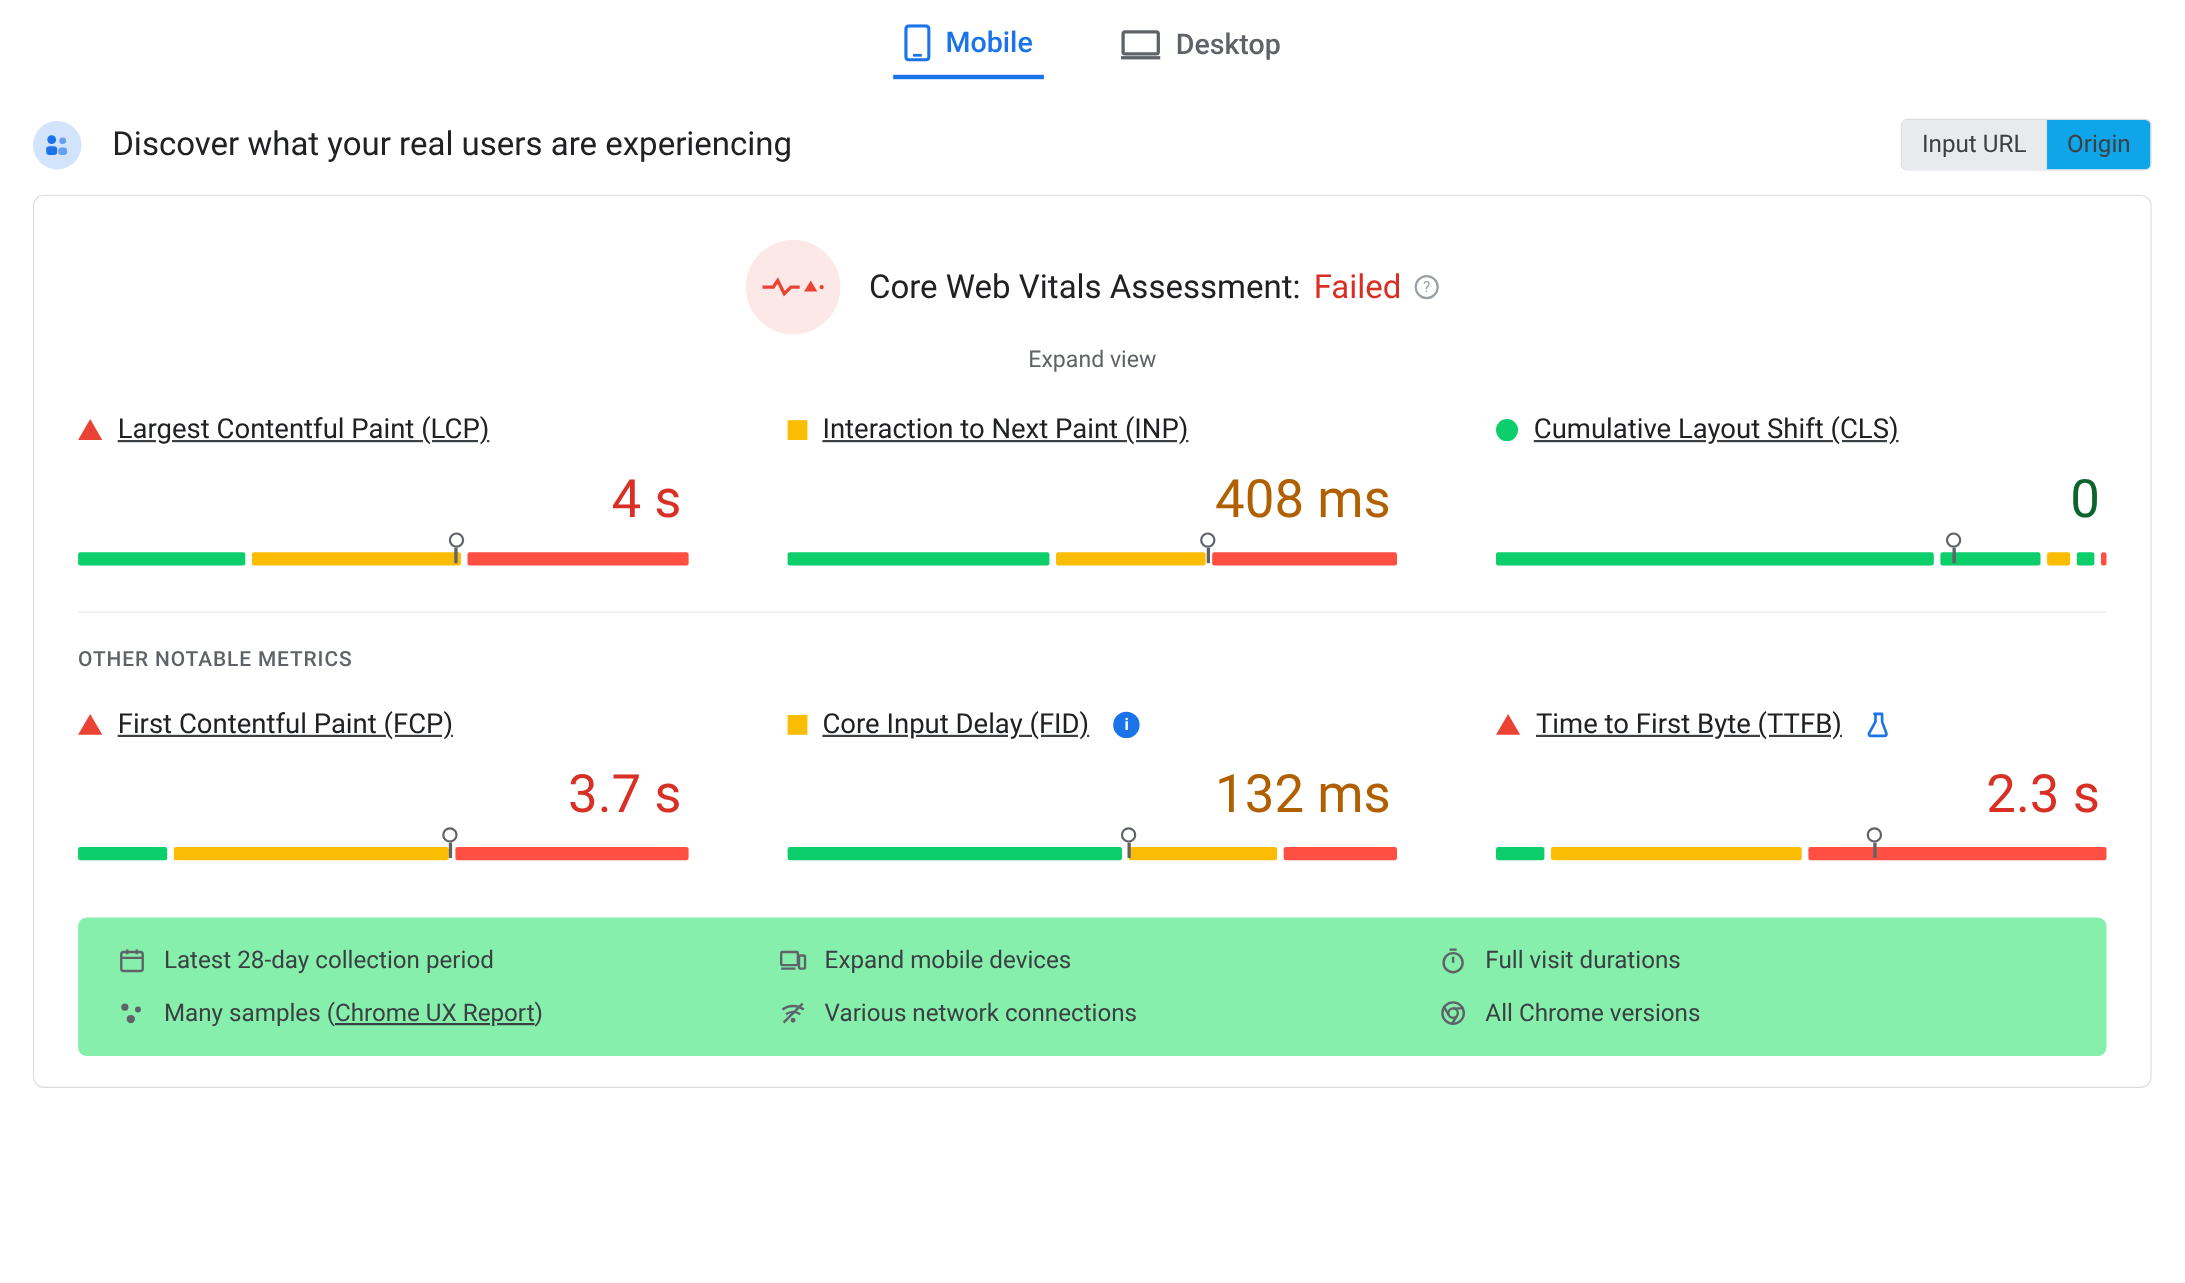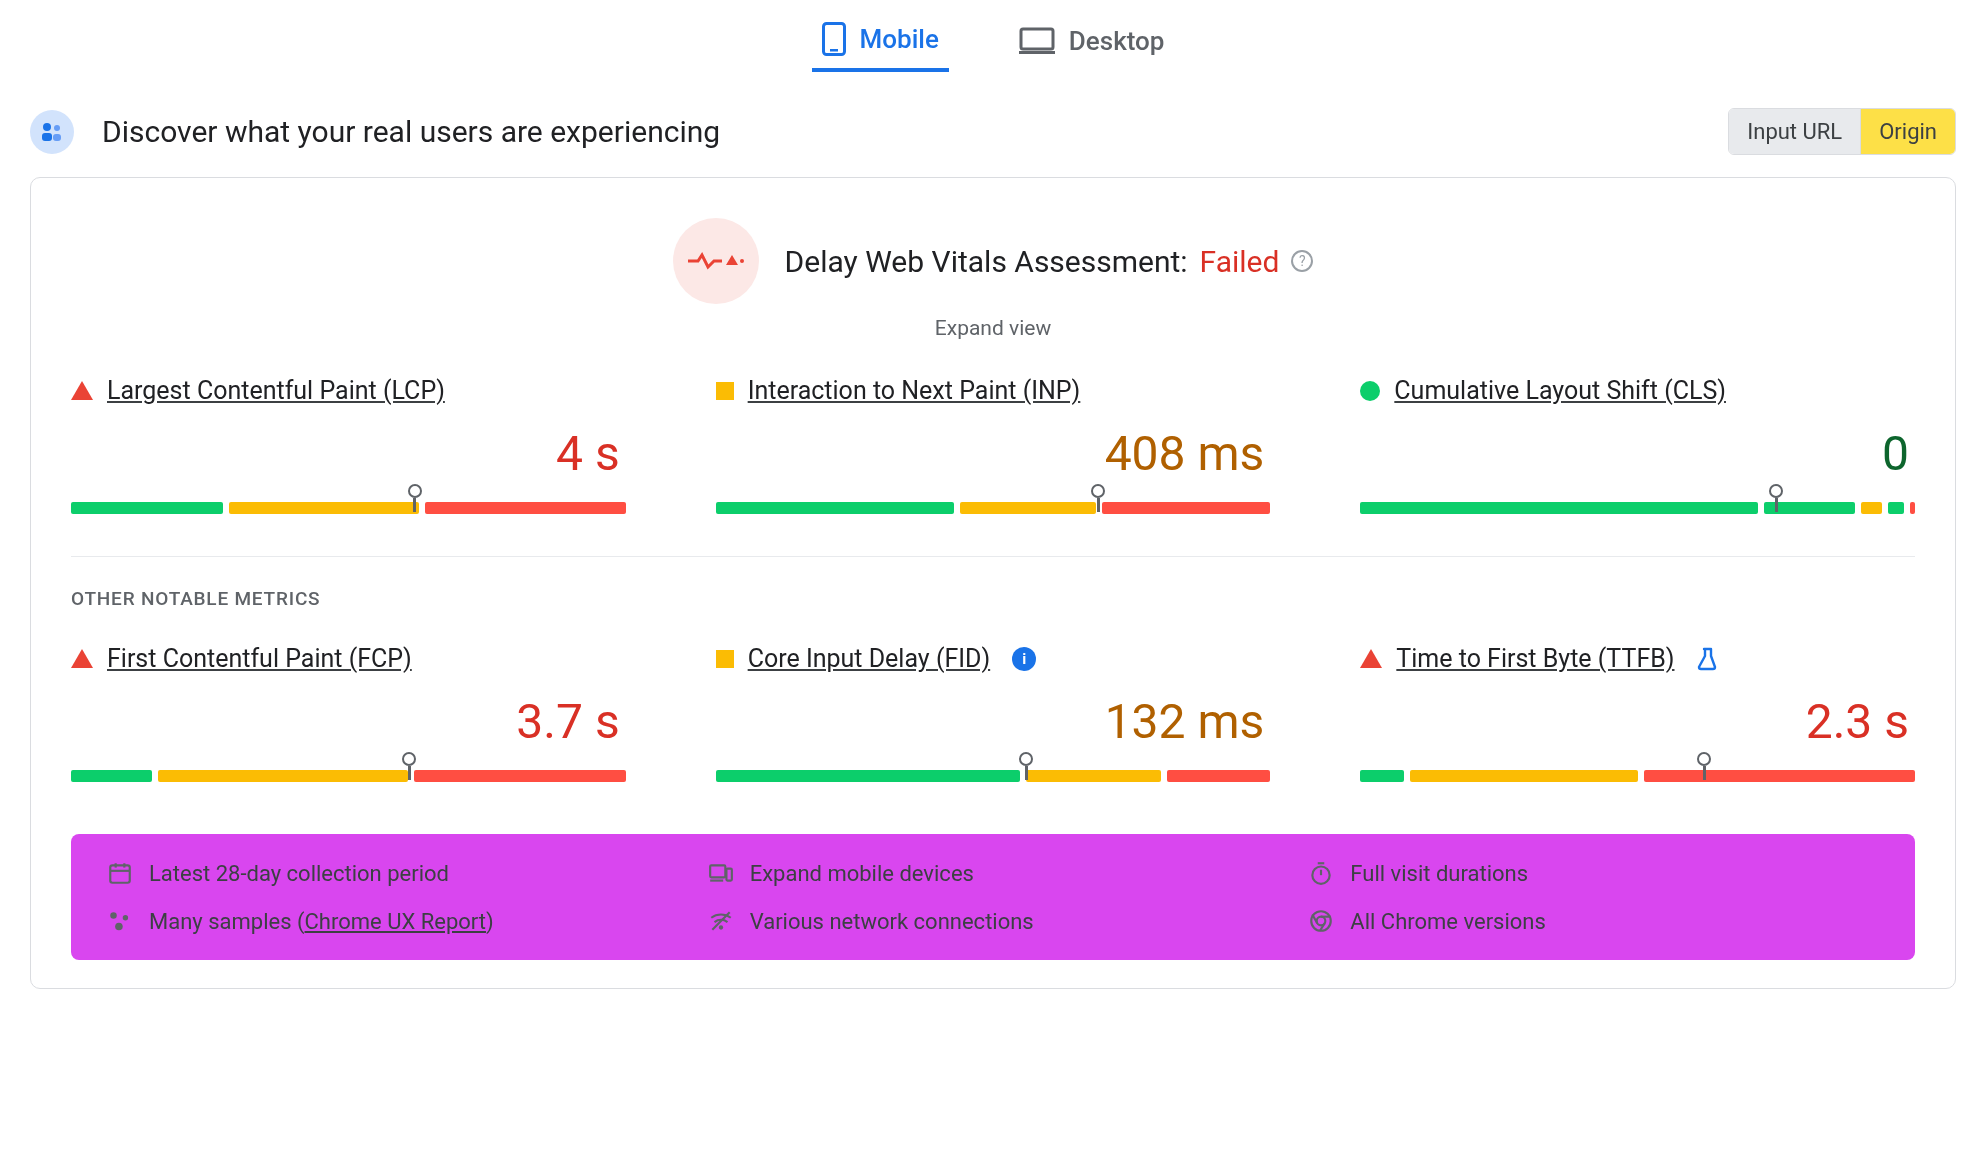--- a/index.html
+++ b/index.html
@@ -14,21 +14,21 @@
   .tabs { display: flex; justify-content: center; gap: 60px; margin-bottom: 36px; }
   .tab { display: flex; align-items: center; gap: 14px; font-size: 26px; font-weight: 500; padding: 12px 10px; cursor: pointer; }
   .tab.active { color: #1a73e8; border-bottom: 4px solid #1a73e8; }
   .tab-inactive { color: #5f6368; }
   
   .header-bar { display: flex; align-items: center; justify-content: space-between; margin-bottom: 22px; }
   .header-left { display: flex; align-items: center; gap: 28px; }
   .header-icon { width: 44px; height: 44px; border-radius: 50%; background: #d2e3fc; display:flex; align-items:center; justify-content:center; }
   .header-title { font-size: 30px; font-weight: 400; color: #202124; }
   .seg-toggle { display: inline-flex; border: 1px solid #dadce0; border-radius: 6px; overflow: hidden; }
-  .seg-btn { padding: 10px 18px; font-size: 22px; color: #3c4043; cursor: pointer; background:#fde047; }
+  .seg-btn { padding: 10px 18px; font-size: 22px; color: #3c4043; cursor: pointer; background:#0ea5e9; }
   .seg-btn.selected { background: #e8eaed; }
   .seg-btn + .seg-btn { border-left: 1px solid #dadce0; }
   
   .card { border: 1px solid #dadce0; border-radius: 10px; padding: 40px 40px 28px; }
   .assessment-row { display:flex; justify-content:center; align-items:center; gap: 26px; }
   .assess-icon { width: 86px; height: 86px; border-radius:50%; background:#fce8e6; display:flex; align-items:center; justify-content:center; }
   .assess-text { font-size: 30px; display:flex; align-items:center; gap:12px; }
   .assess-status { color:#d93025; font-weight:400; }
   .help-circle { width:22px; height:22px; border:2px solid #9aa0a6; border-radius:50%; color:#9aa0a6; display:inline-flex; align-items:center; justify-content:center; font-size:14px; }
   .expand-row { text-align:center; margin-top:12px; }
@@ -52,21 +52,21 @@
   .o { background:#fbbc04; }
   .r { background:#ff4e42; }
   .pin { position:absolute; top:-6px; transform:translateX(-50%); }
   .pin-stem { width:3px; height:14px; background:#5f6368; margin:0 auto; }
   .pin-head { width:14px; height:14px; border:2px solid #5f6368; background:#fff; border-radius:50%; margin:0 auto; }
   .divider { border-top:1px solid #e8eaed; margin:42px 0 30px; }
   .section-label { font-size:19px; letter-spacing:0.8px; color:#5f6368; font-weight:500; }
   .info-dot { width:24px; height:24px; border-radius:50%; background:#1a73e8; color:#fff; display:inline-flex; align-items:center; justify-content:center; font-size:15px; font-weight:700; margin-left:8px; }
   .flask { color:#1a73e8; display:inline-flex; margin-left:8px; }
   
-  .footer-box { margin-top:52px; background:#d946ef; border-radius:8px; padding:26px 36px; display:grid; grid-template-columns:repeat(3,1fr); row-gap:22px; column-gap:30px; }
+  .footer-box { margin-top:52px; background:#86efac; border-radius:8px; padding:26px 36px; display:grid; grid-template-columns:repeat(3,1fr); row-gap:22px; column-gap:30px; }
   .foot-item { display:flex; align-items:center; gap:16px; font-size:22px; color:#3c4043; }
   .foot-icon { width:26px; height:26px; color:#5f6368; flex-shrink:0; }
   .u { text-decoration:underline; }
 </style>
 </head>
 <body>
 
 <div class="tabs">
   <div class="tab active">
     <svg width="24" height="34" viewBox="0 0 24 34">
@@ -105,21 +105,21 @@
 <div class="card">
   <div class="assessment-row">
     <div class="assess-icon">
       <svg width="56" height="20" viewBox="0 0 56 20">
           <polyline points="0,10 10,10 14,4 20,16 26,10 34,10" fill="none" stroke="#ea4335" stroke-width="3"></polyline>
           <polygon points="44,4 50,14 38,14" fill="#ea4335"></polygon>
           <circle cx="54" cy="10" r="2" fill="#ea4335"></circle>
         </svg>
     </div>
     <div class="assess-text">
-      <span>Delay Web Vitals Assessment: </span>
+      <span>Core Web Vitals Assessment: </span>
       <span class="assess-status">Failed</span>
       <span class="help-circle">?</span>
     </div>
   </div>
   <div class="expand-row">
     <span class="expand-link">Expand view</span>
   </div>
 
   <div class="metrics-grid">
 

